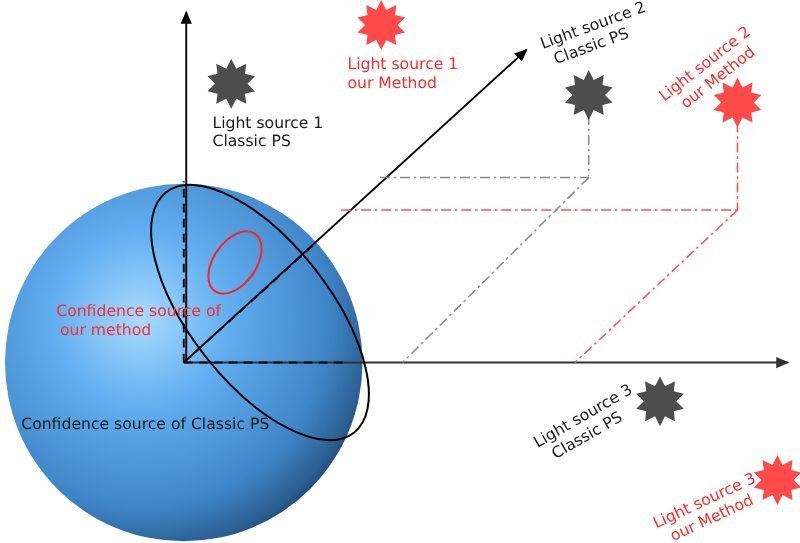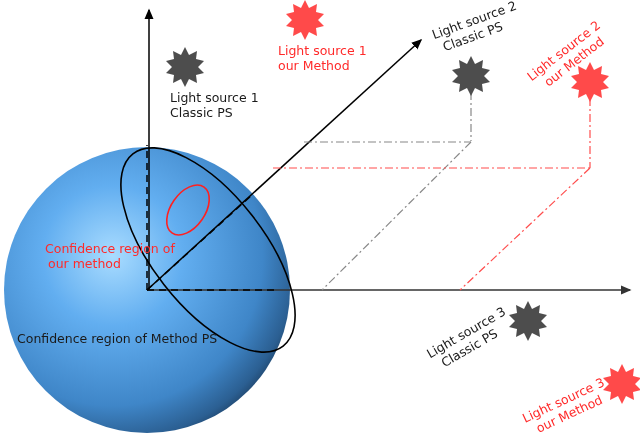--- a/index.html
+++ b/index.html
@@ -95,17 +95,17 @@
   </div>
   <div class="lbl blk" style="left:424px;top:348px;transform:rotate(-30deg);transform-origin:left top;">
     <div>Light source 3</div>
     <div style="padding-left:8px">Classic PS</div>
   </div>
   <div class="lbl red" style="left:520px;top:412px;transform:rotate(-25deg);transform-origin:left top;">
     <div>Light source 3</div>
     <div style="padding-left:8px">our Method</div>
   </div>
   <div class="lbl red" style="left:45px;top:241px;">
-    <div>Confidence region of</div>
+    <div>Confidence source of</div>
     <div style="padding-left:3px">our method</div>
   </div>
-  <div class="lbl blk" style="left:17px;top:331px;">Confidence region of Method PS</div>
+  <div class="lbl blk" style="left:17px;top:331px;">Confidence source of Classic PS</div>
 </div>
 
 </body></html>

